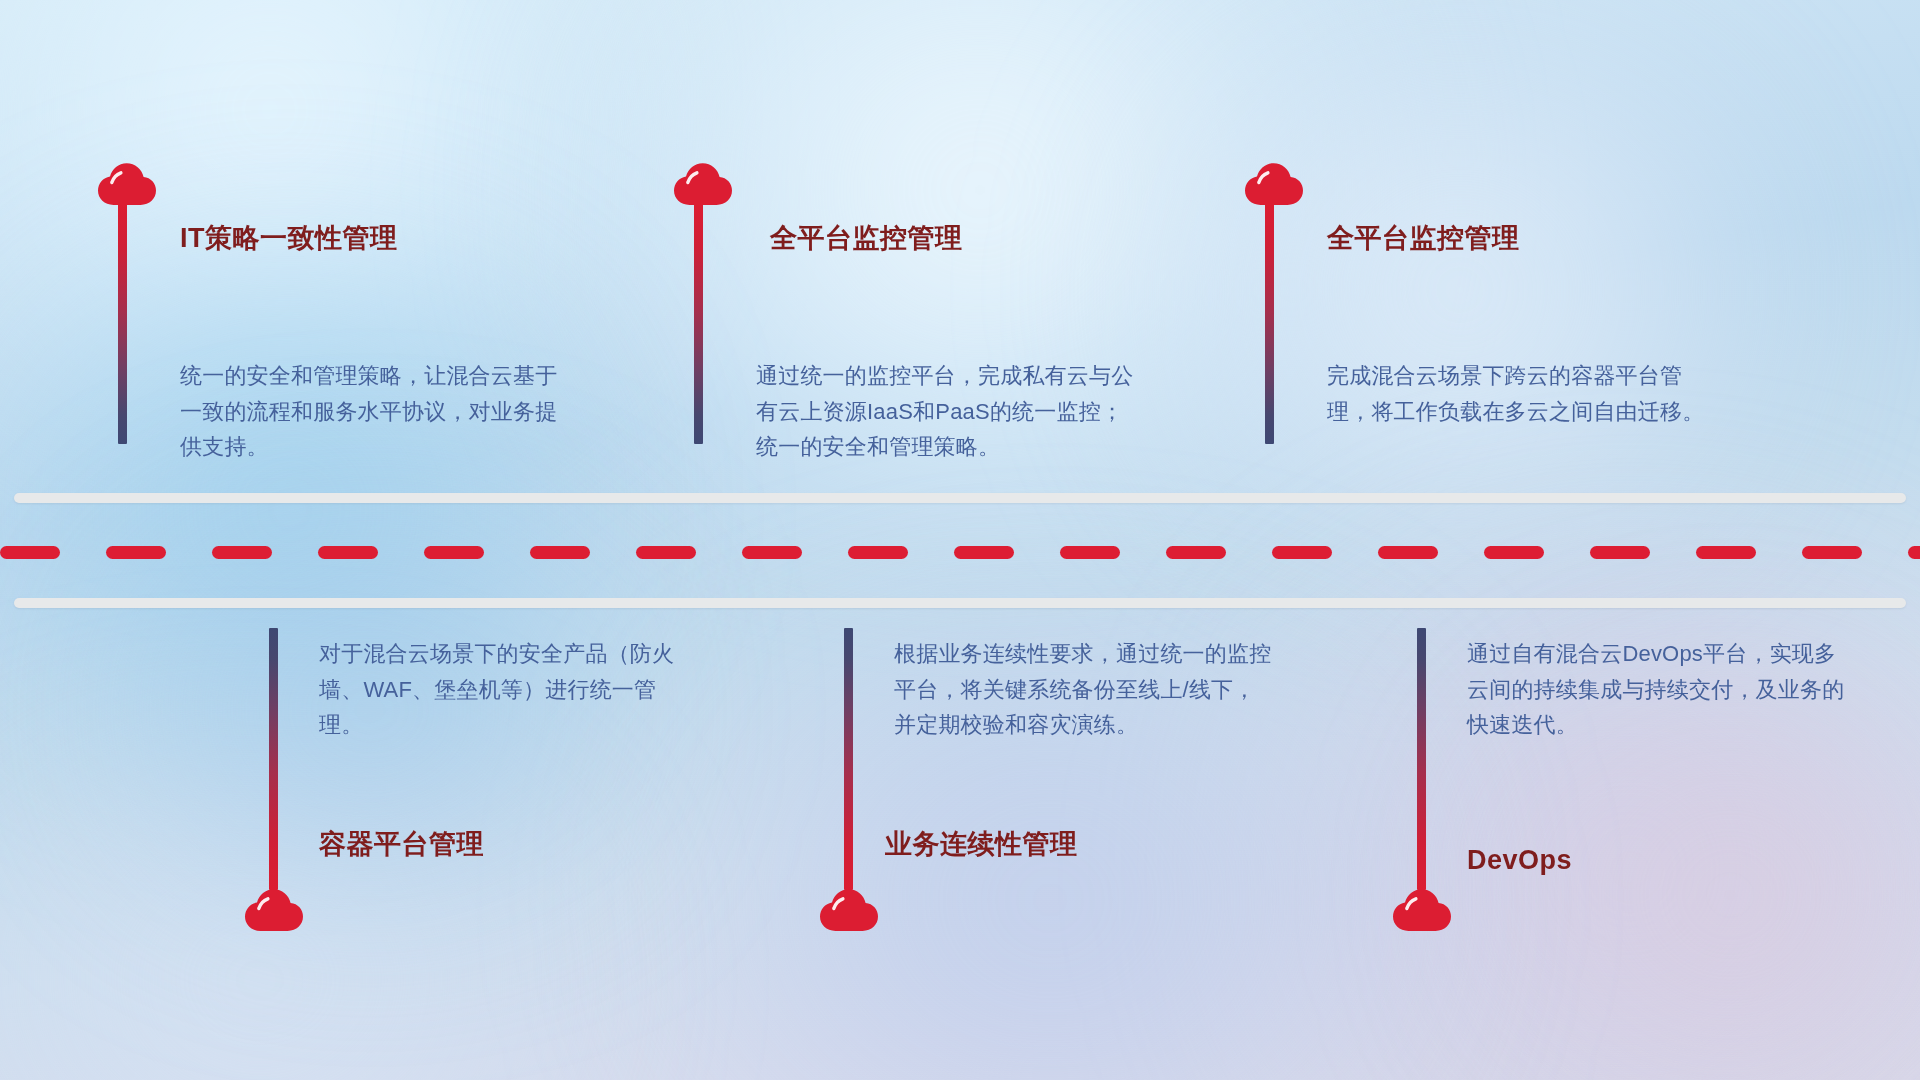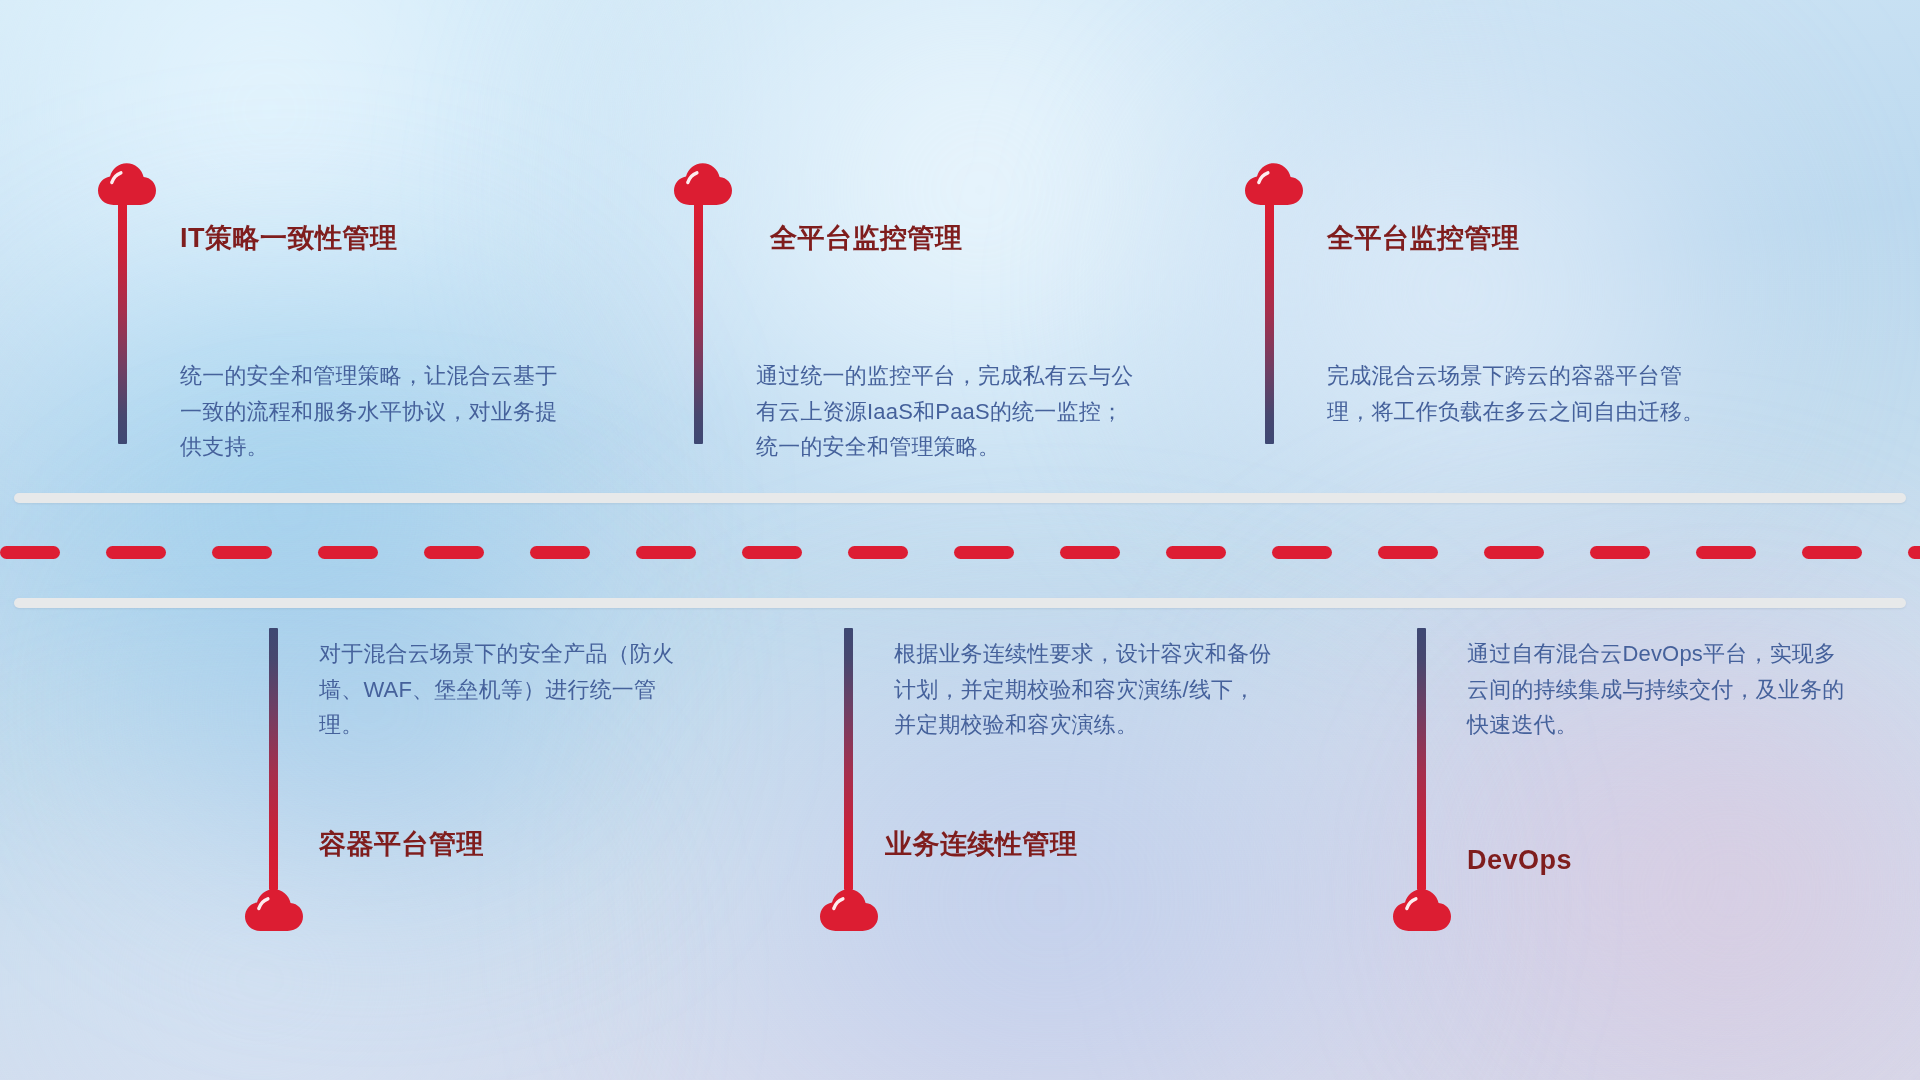--- a/index.html
+++ b/index.html
@@ -243,21 +243,21 @@
     <div class="cloud" style="left:-4px; top:258px;">
       <svg viewBox="0 0 62 46" xmlns="http://www.w3.org/2000/svg">
         <path d="M17.5 45C8.4 45 2 38.6 2 30.6c0-7.2 5.1-13 12-14.1C16 8.9 22.6 3.2 30.7 3.2c8.3 0 15.2 5.9 16.9 13.8 7.2.6 12.4 6.3 12.4 13.6C60 38.6 53.6 45 44.5 45z" fill="#dc1d32"></path>
         <path d="M15.8 22.6c1.4-4.7 4.7-8.2 9.1-9.8" fill="none" stroke="#ffffff" stroke-width="3.4" stroke-linecap="round" opacity="0.92"></path>
       </svg>
     </div>
   </div>
 
   <div class="col" style="left:822px; top:628px;">
     <div class="stem stem-bottom" style="left:22px; top:0px; height:262px;"></div>
-    <div class="col-body" style="left:72px; top:8px;">根据业务连续性要求，设计容灾和备份计划，并定期校验和容灾演练/线下，并定期校验和容灾演练。</div>
+    <div class="col-body" style="left:72px; top:8px;">根据业务连续性要求，通过统一的监控平台，将关键系统备份至线上/线下，并定期校验和容灾演练。</div>
     <div class="col-title" style="left:63px; top:200px;text-align:center;">业务连续性管理</div>
     <div class="cloud" style="left:-4px; top:258px;">
       <svg viewBox="0 0 62 46" xmlns="http://www.w3.org/2000/svg">
         <path d="M17.5 45C8.4 45 2 38.6 2 30.6c0-7.2 5.1-13 12-14.1C16 8.9 22.6 3.2 30.7 3.2c8.3 0 15.2 5.9 16.9 13.8 7.2.6 12.4 6.3 12.4 13.6C60 38.6 53.6 45 44.5 45z" fill="#dc1d32"></path>
         <path d="M15.8 22.6c1.4-4.7 4.7-8.2 9.1-9.8" fill="none" stroke="#ffffff" stroke-width="3.4" stroke-linecap="round" opacity="0.92"></path>
       </svg>
     </div>
   </div>
 
   <div class="col" style="left:1395px; top:628px;">

